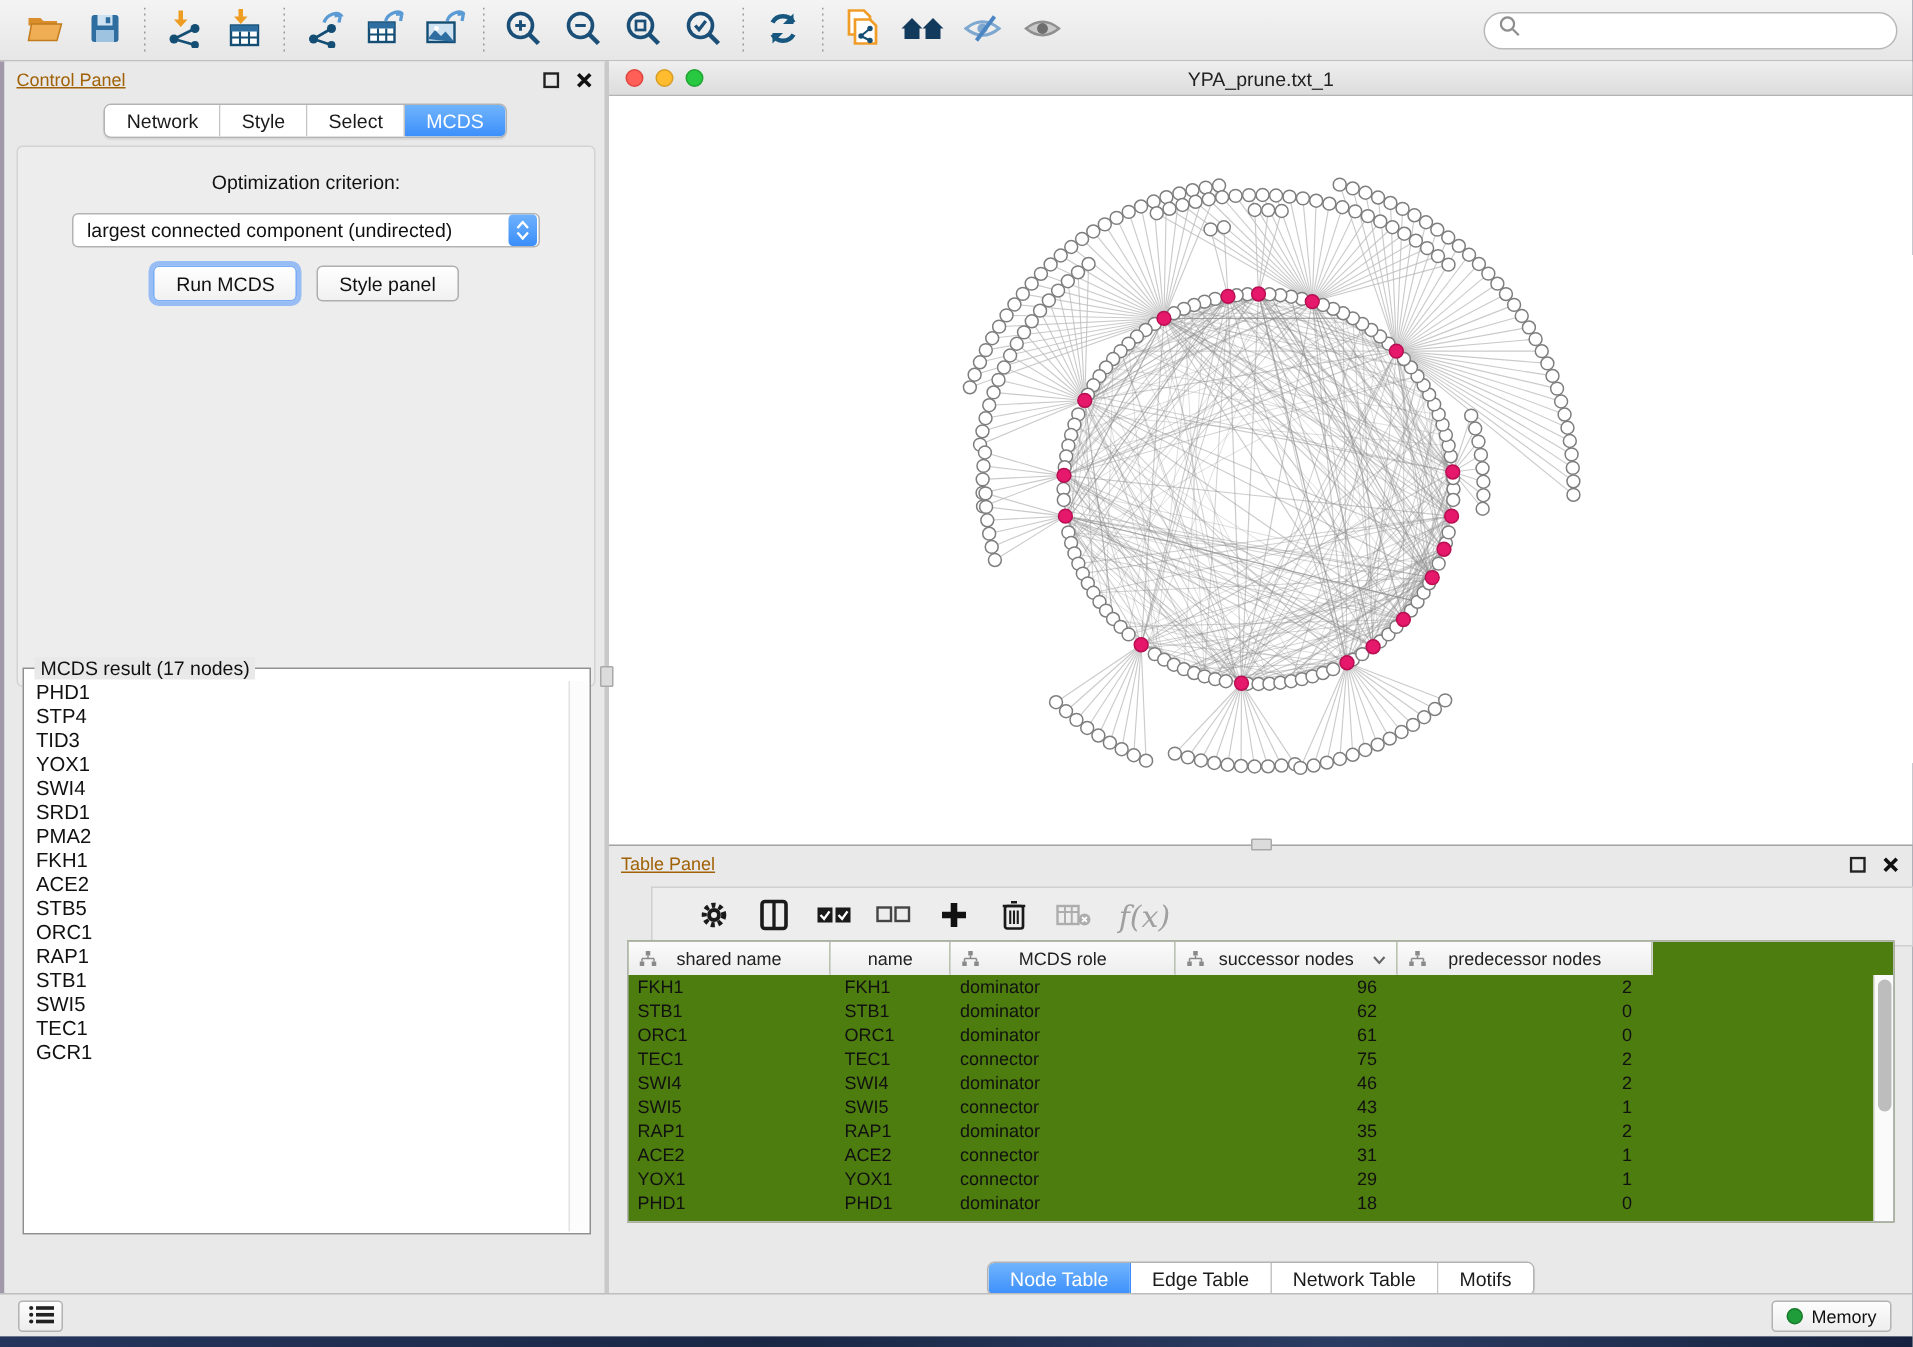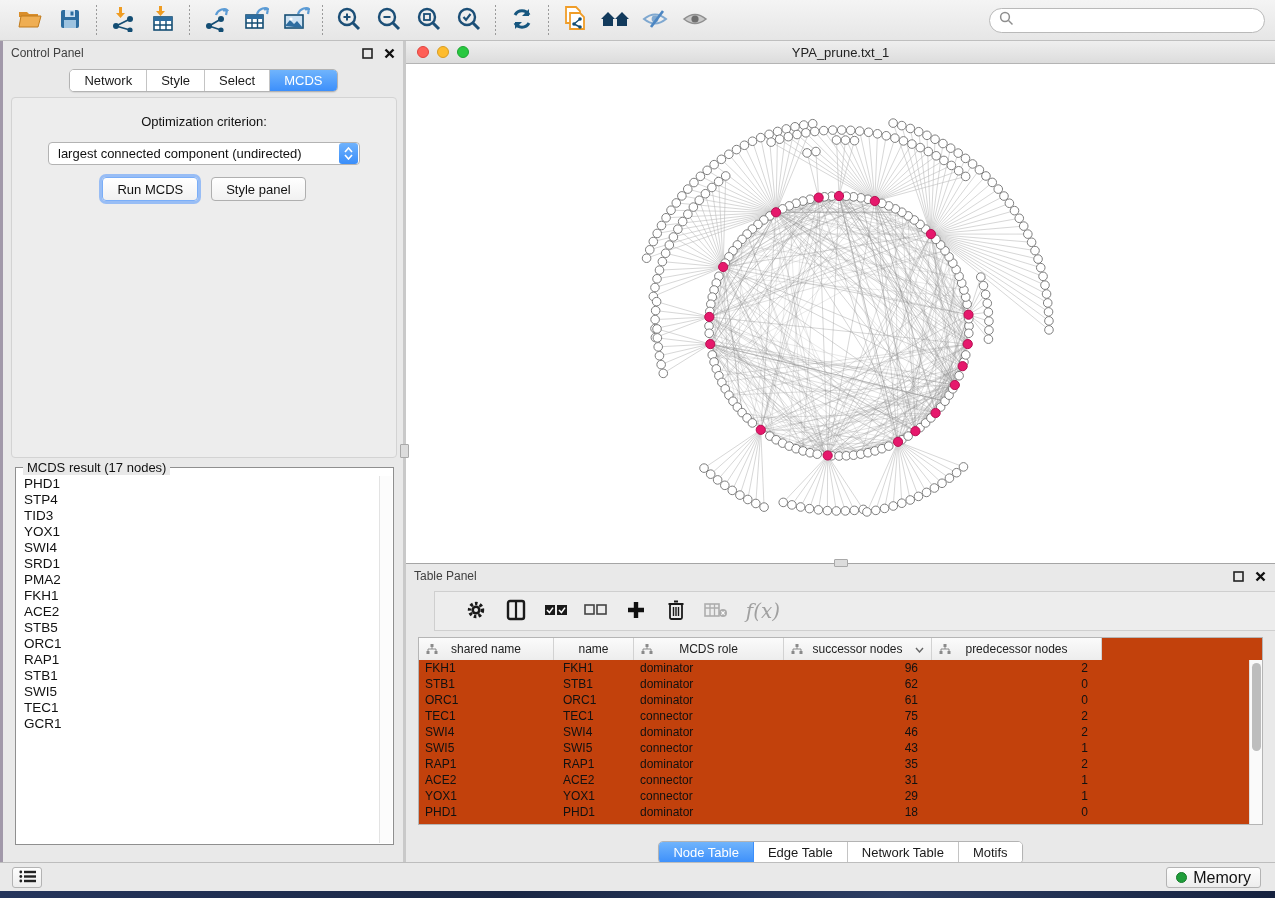--- a/index.html
+++ b/index.html
@@ -21,21 +21,21 @@
           background-image:linear-gradient(#9a9a9a 40%, transparent 40%); background-size:1px 4px; }
   .search-wrap { margin-left:auto; width:276px; height:25px; border:1px solid #b9b9b9; border-radius:13px;
                  background:#fff; display:flex; align-items:center; padding:0 9px; }
   .search-wrap svg { flex:0 0 auto; }
   .search-input { border:none; outline:none; flex:1; font-size:13px; margin-left:5px; background:transparent; }
 
   
   .control-panel { position:absolute; left:3px; top:41px; width:402px; height:821px; background:#e9e9e9;
                    border-right:1px solid #9f9f9f; }
   .panel-head { height:24px; display:flex; align-items:center; padding:0 8px; }
-  .panel-title { font-size:12px; color:#404040; }
+  .panel-title { font-size:12px; color:#a16207;text-decoration:underline; }
   .win-btns { margin-left:auto; display:flex; gap:8px; align-items:center; }
   .win-btn { background:none; border:none; cursor:pointer; width:14px; height:14px; display:flex; align-items:center; justify-content:center; }
 
   .seg-tabs { display:flex; justify-content:center; margin-top:4px; }
   .seg-group { display:flex; border:1px solid #b3b3b3; border-radius:5px; overflow:hidden; background:#fff;
                box-shadow:0 1px 1px rgba(0,0,0,.08);text-align:center; }
   .seg { padding:3px 14px; font-size:13px; color:#1a1a1a; background:#fff; border-right:1px solid #c4c4c4;
          cursor:pointer; white-space:nowrap; }
   .seg:last-child { border-right:none; }
   .seg.active { background:linear-gradient(#70b4fc,#3c8ffb); color:#fff; border-right-color:#3c8ffb; }
@@ -47,21 +47,21 @@
                 border-radius:4px; display:flex; align-items:center; cursor:pointer; }
   .select-value { flex:1; font-size:13px; padding-left:9px; color:#111; white-space:nowrap; overflow:hidden; }
   .select-stepper { width:19px; height:21px; border-radius:3px; margin-right:1px;
                     background:linear-gradient(#6fb2fc,#3a8efa); display:flex; flex-direction:column;
                     align-items:center; justify-content:center; gap:1px; }
   .btn-row { display:flex; justify-content:center; gap:13px; margin-top:12px; }
   .mac-btn { font-size:13px; color:#111; height:24px; padding:0 14px; border:1px solid #afafaf; border-radius:4px;
              background:linear-gradient(#ffffff,#f1f1f1); cursor:pointer; }
   .mac-btn.focused { box-shadow:0 0 0 3px rgba(82,150,252,.55); border-color:#7aaef8; }
 
-  .mcds-fieldset { position:absolute; left:12px; top:426px; width:379px; height:378px;
+  .mcds-fieldset { position:absolute; left:12px; top:404px; width:379px; height:378px;
                    border:1px solid #8f8f8f; background:#fff; }
   .mcds-legend { position:absolute; top:-8px; left:7px; background:#e9e9e9; padding:0 4px; font-size:13px; color:#111; }
   .mcds-list { position:absolute; left:1px; top:8px; right:14px; bottom:1px; overflow:hidden; background:#fff; }
   .mcds-item { font-size:13.5px; line-height:16px; padding-left:7px; color:#111; cursor:default; }
   .mcds-scroll { position:absolute; top:8px; right:1px; width:13px; bottom:1px; background:#fcfcfc; border-left:1px solid #e3e3e3; }
 
   
   .net-panel { position:absolute; left:406px; top:41px; width:869px; height:522px; background:#fff; }
   .net-titlebar { height:23px; background:linear-gradient(#efefef,#dcdcdc); border-bottom:1px solid #b4b4b4;
                   display:flex; align-items:center; position:relative; }
@@ -79,21 +79,21 @@
                    border:1px solid #a9a9a9; border-radius:1px; }
 
   
   .table-panel { position:absolute; left:406px; top:563px; width:869px; height:299px; background:#e9e9e9;
                  border-top:1px solid #a5a5a5; }
   .tp-toolbar { position:absolute; left:28px; top:27px; width:845px; height:40px; background:#ededed;
                 border:1px solid #cfcfcf; display:flex; align-items:center; padding-left:26px; gap:10px; }
   .tp-tool { width:30px; height:30px; border:none; background:transparent; display:flex; align-items:center;
              justify-content:center; cursor:pointer; }
 
-  .node-table { position:absolute; left:12px; top:73px; width:845px; height:188px; background:#c2410c;
+  .node-table { position:absolute; left:12px; top:63px; width:845px; height:188px; background:#4d7c0f;
                 border:1px solid #b5b5b5; }
   .nt-header { position:absolute; left:0; top:0; height:22px; display:flex;
                border-bottom:1px solid #c3c3c3; }
   .nt-hcell { position:relative; height:22px; background:linear-gradient(#fbfbfb,#ededed);
               border-right:1px solid #d2d2d2; display:flex; align-items:center; justify-content:center;
               font-size:12px; color:#222; cursor:pointer; }
   .nt-hcell .hicon { position:absolute; left:7px; top:6px; }
   .nt-hcell .sort { position:absolute; right:7px; top:9px; }
   .nt-body { position:absolute; left:0; top:22px; right:13px; bottom:0; overflow:hidden; }
   .nt-row { display:flex; height:16px; cursor:default; }
@@ -109,21 +109,21 @@
   .tp-tabs { position:absolute; left:0; right:0; top:277px; display:flex; justify-content:center; }
 
   
   .statusbar { position:absolute; left:0; top:862px; width:1275px; height:29px; background:#e9e9e9;
                border-top:1px solid #bdbdbd; }
   .list-btn { position:absolute; left:12px; top:4px; width:30px; height:21px; border:1px solid #b3b3b3;
               border-radius:3px; background:linear-gradient(#fdfdfd,#ededed); display:flex; align-items:center;
               justify-content:center; cursor:pointer; }
   .memory-btn { position:absolute; right:14px; top:4px; height:21px; padding:0 9px; border:1px solid #b3b3b3;
                 border-radius:3px; background:linear-gradient(#fdfdfd,#ededed); display:flex; align-items:center;
-                gap:6px; font-size:16px; color:#111; cursor:pointer; }
+                gap:6px; font-size:12px; color:#111; cursor:pointer; }
   .mem-dot { width:11px; height:11px; border-radius:50%; background:#1f9d3a; border:1px solid #157a2a; }
 </style>
 </head>
 <body>
 
 <div class="app">
 
   <div class="toolbar">
     <button class="toolbtn">
       <span><svg width="28" height="24" viewBox="0 0 28 24">

